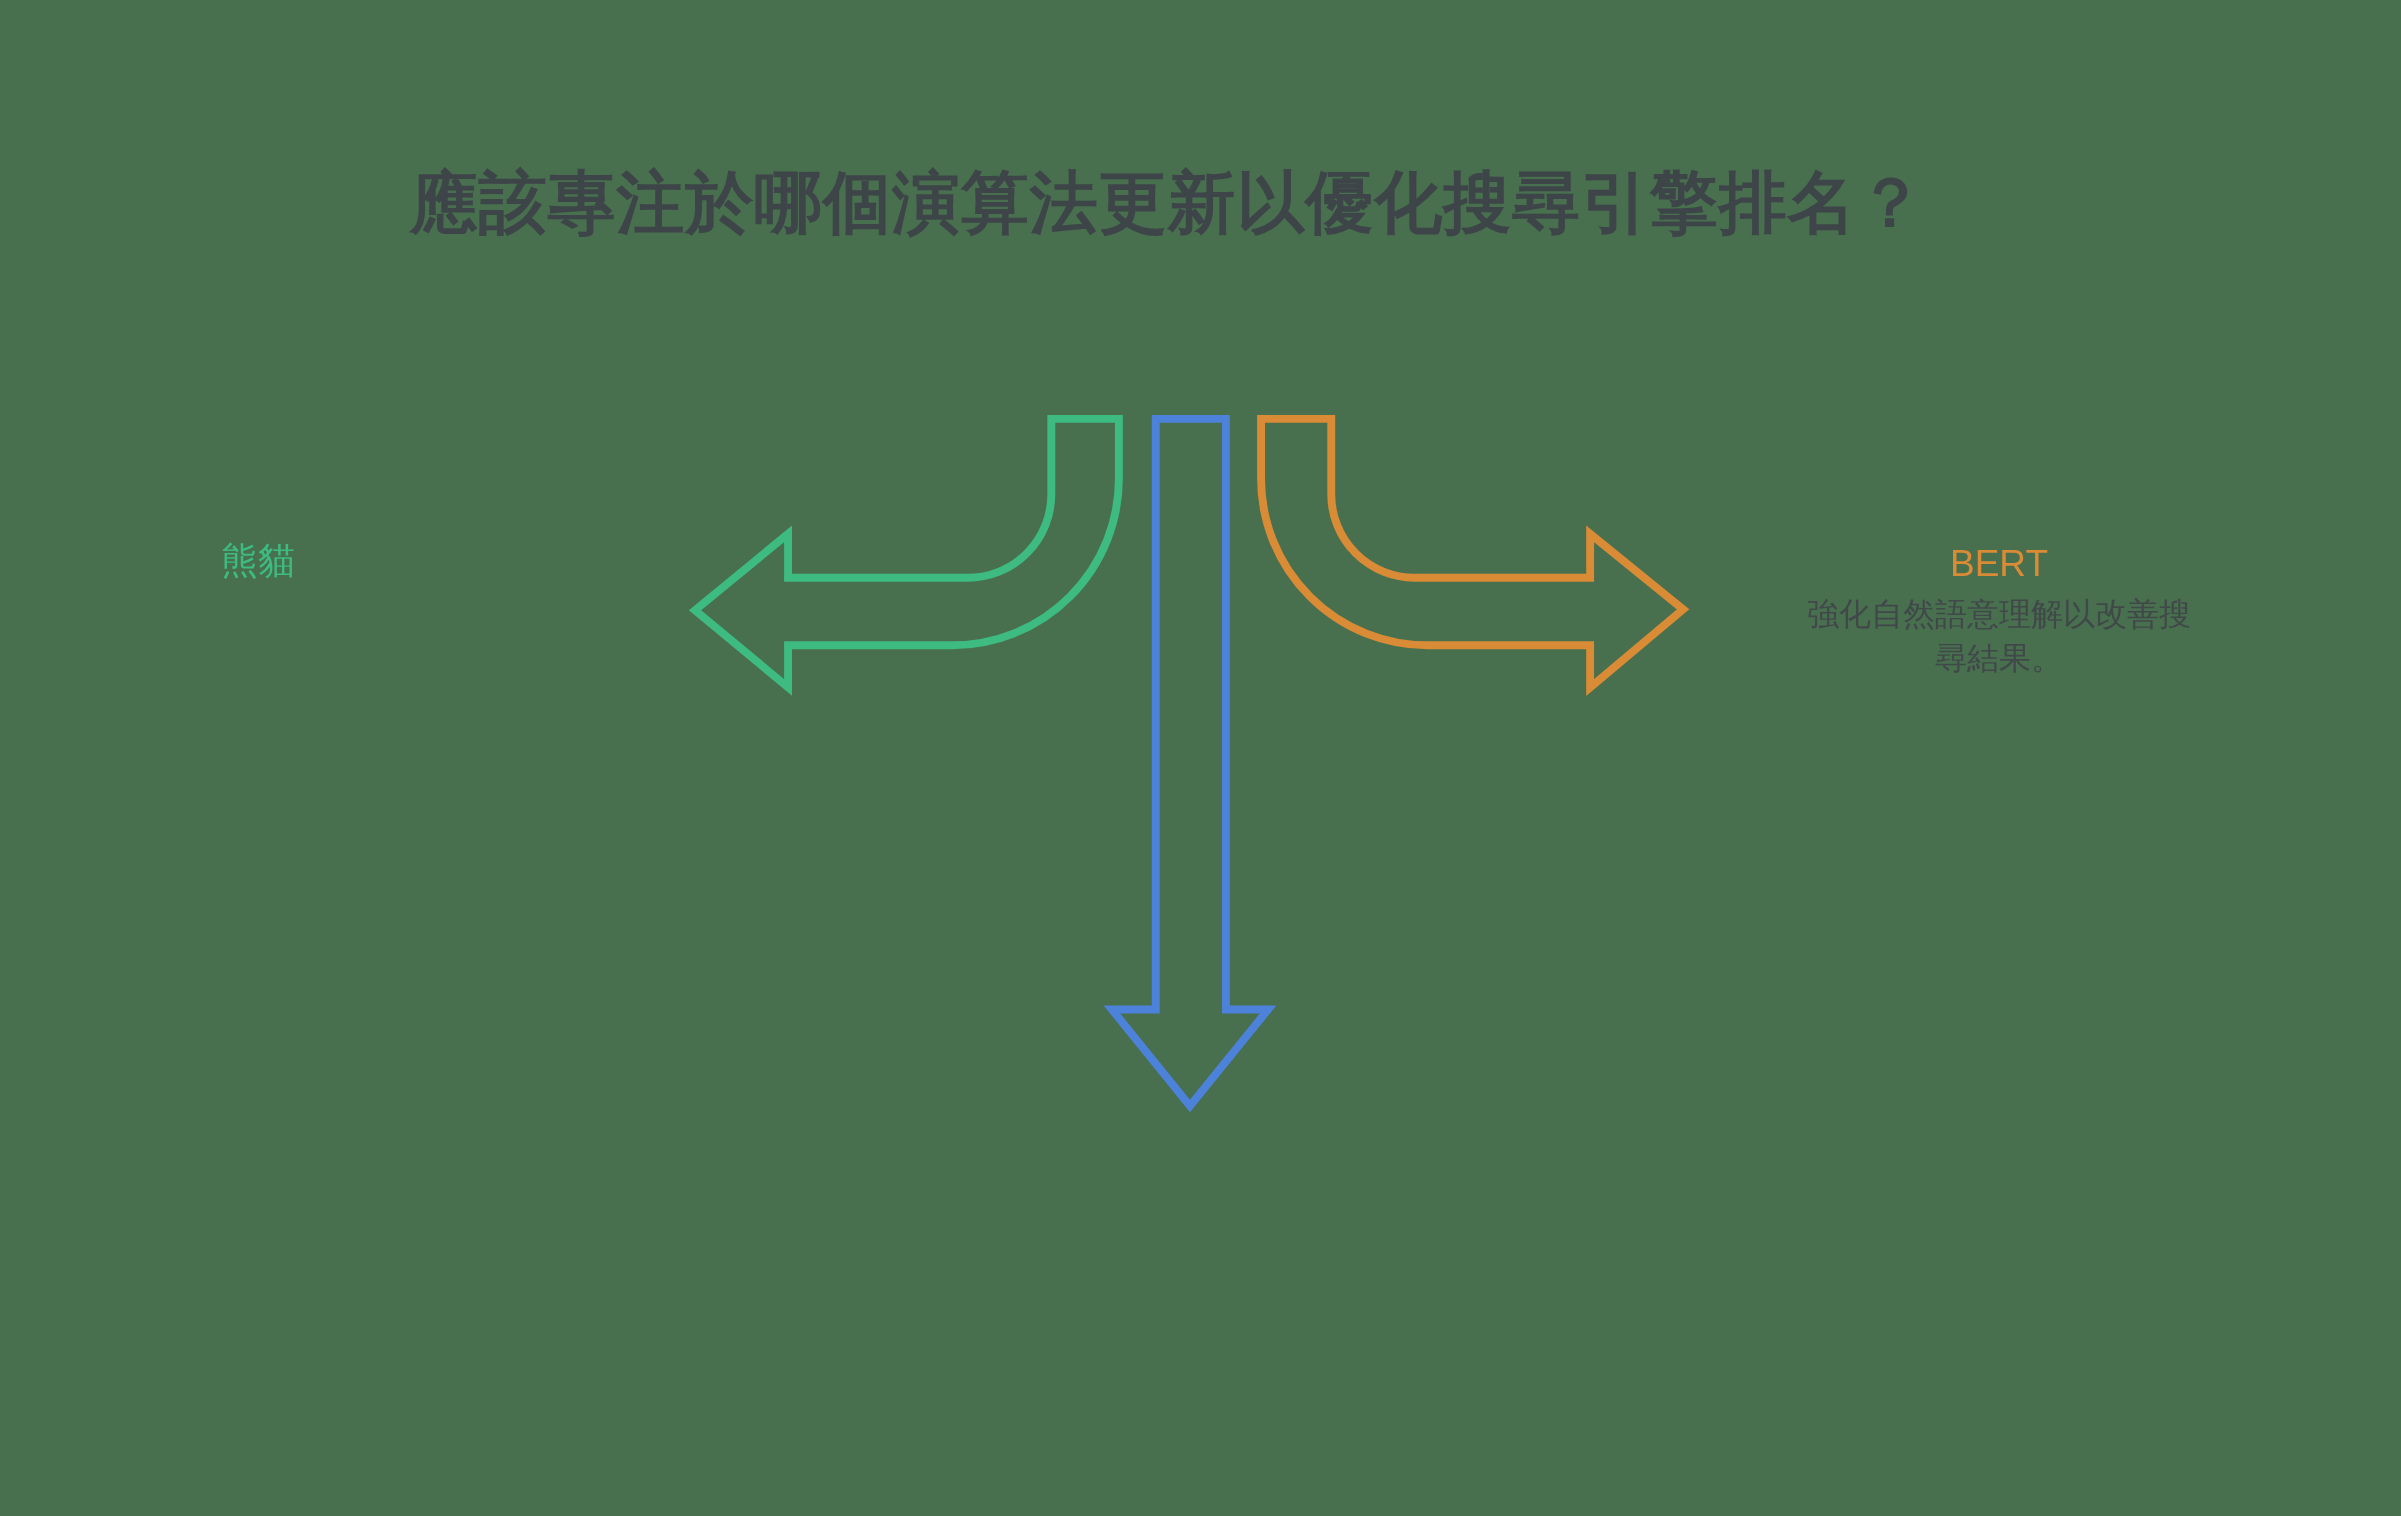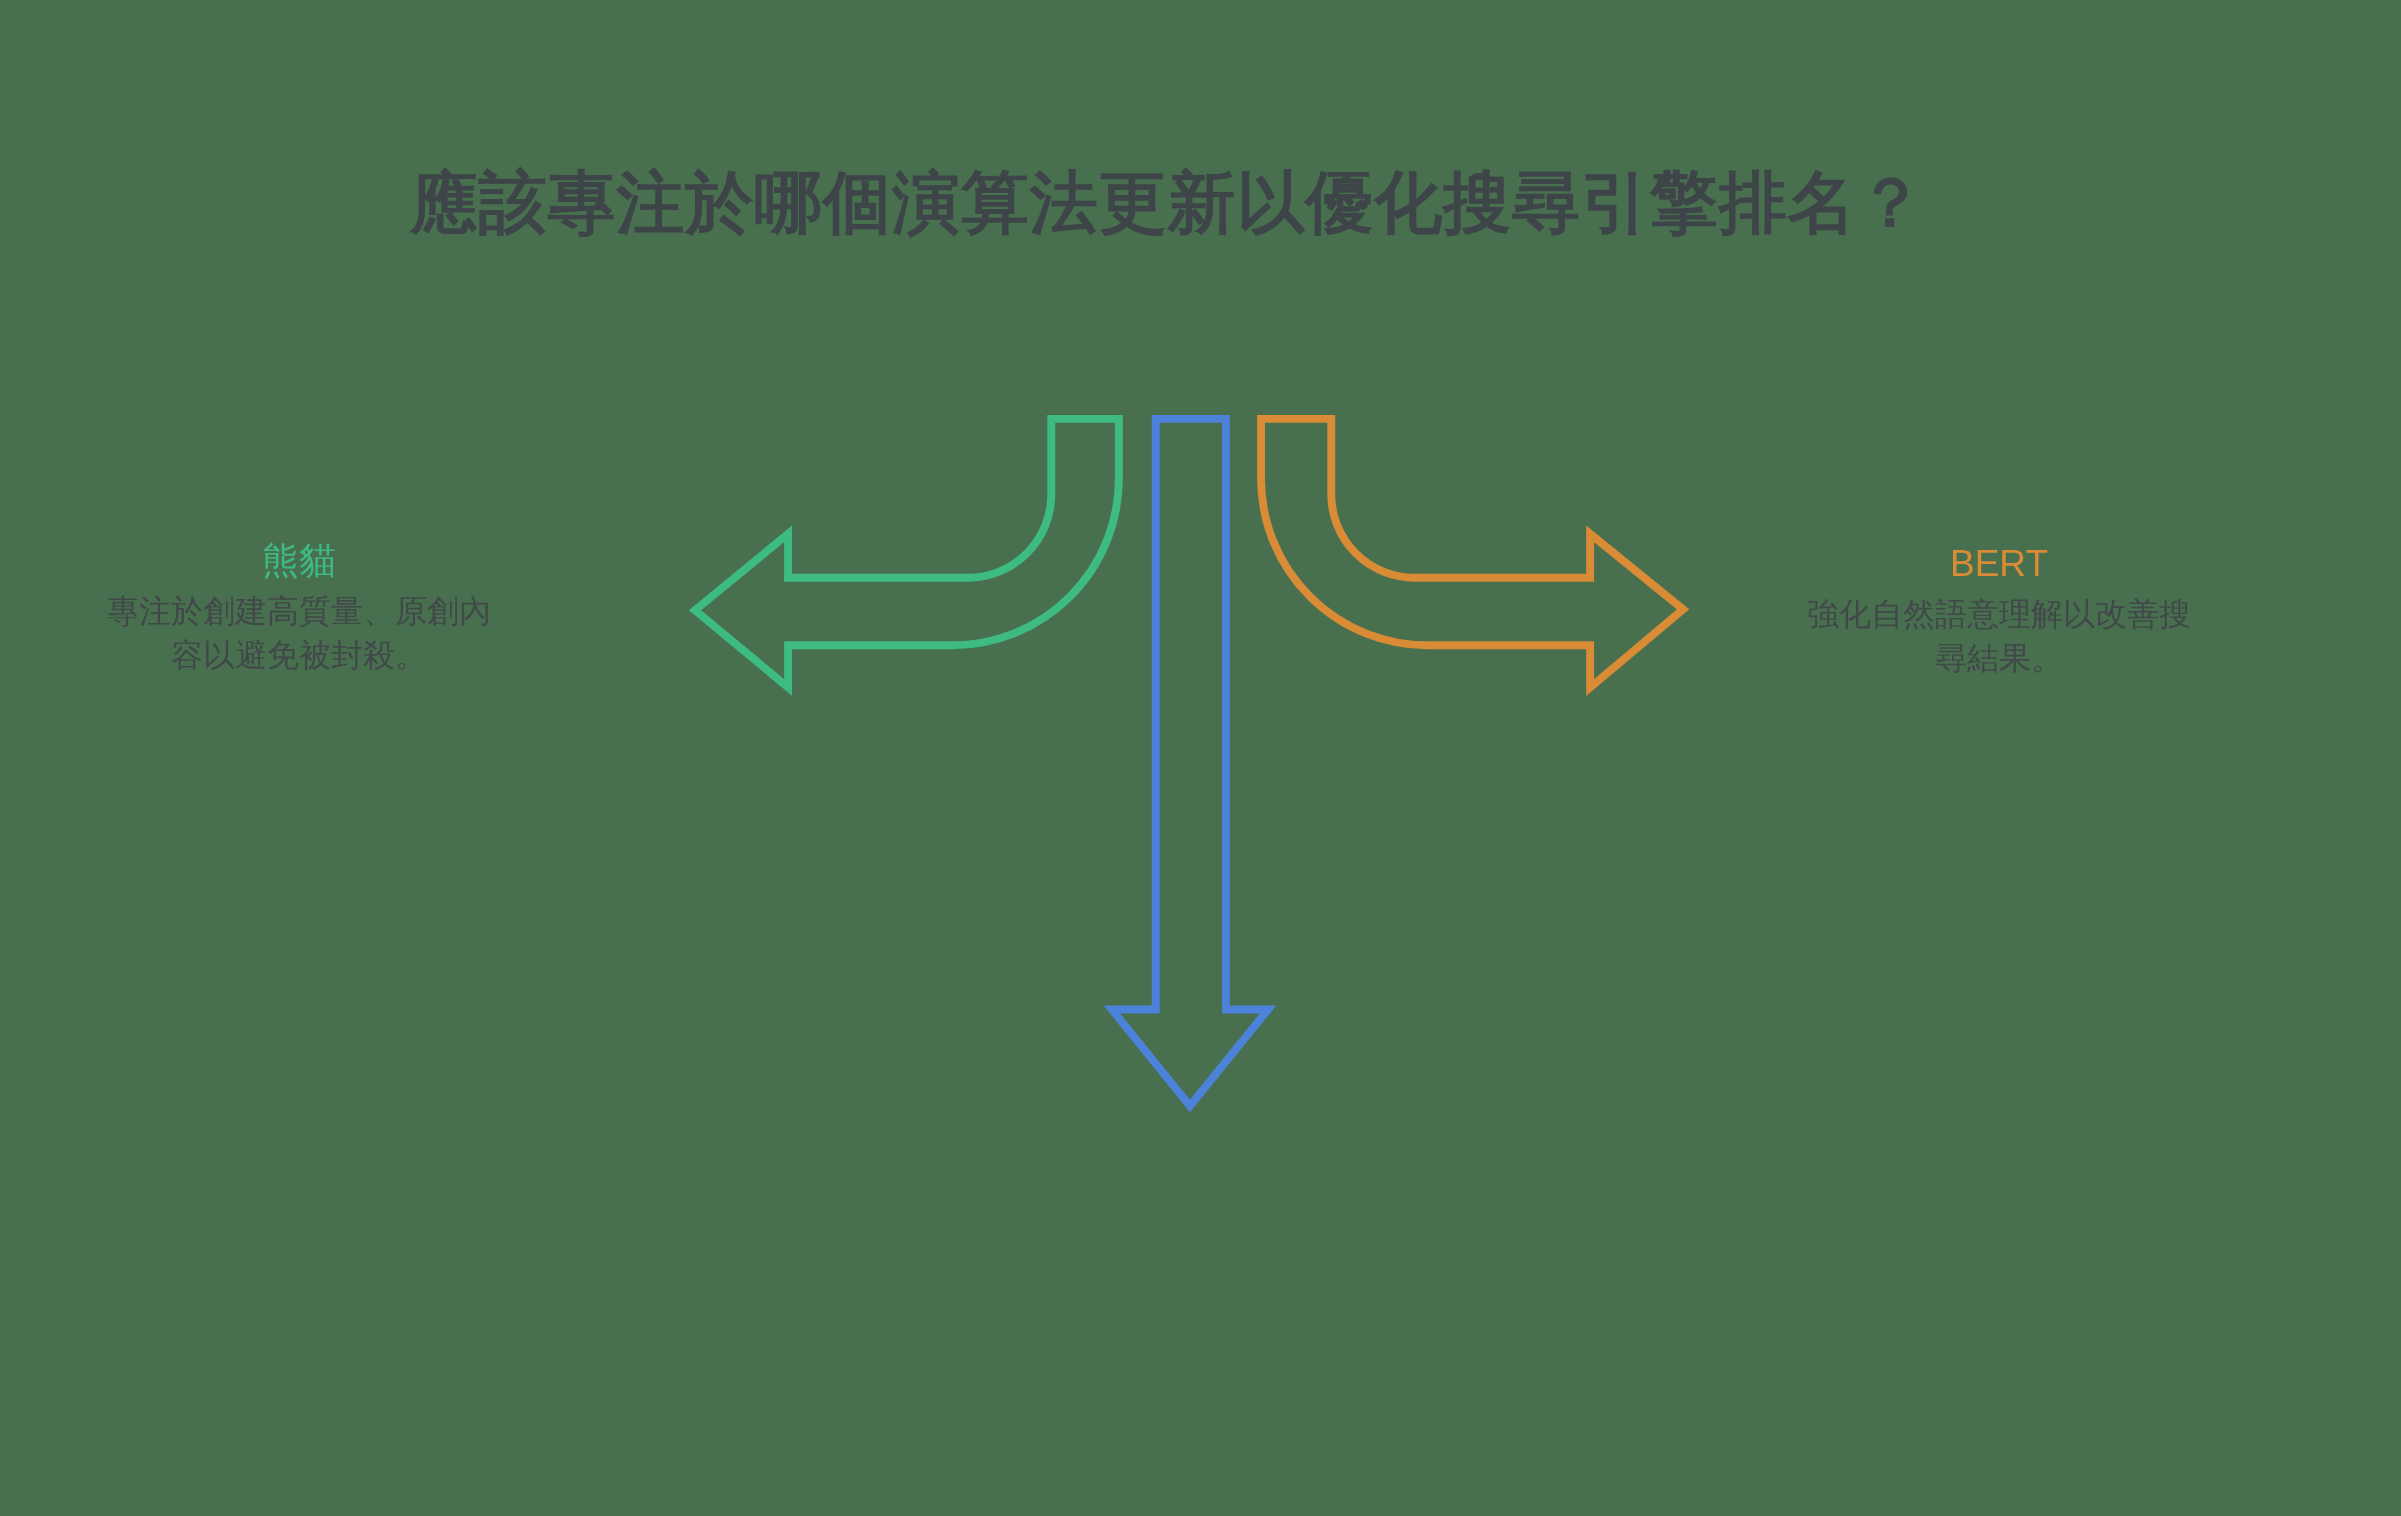--- a/index.html
+++ b/index.html
@@ -50,23 +50,23 @@
     line-height: 46px;
     font-weight: 500;
     margin-bottom: 5.3px;
   }
   .branch-desc {
     font-size: 32px;
     line-height: 44px;
     color: #414849;
   }
   .branch-panda {
-    right: 1900px;
+    right: 1776px;
     top: 538px;
-    text-align: center;
+    text-align: left;
   }
   .branch-bert {
     left: 1797px;
     top: 541px;
     text-align: center;
   }
   .branch-penguin {
     left: 920px;
     top: 1174px;
     text-align: center;
@@ -112,21 +112,20 @@
              L 1812 608
              L 1812 658
              L 1612 658
              A 95 95 0 0 1 1517 563
              L 1517 477
              Z" stroke="#D98B36"></path>
   </svg>
 
   <div class="branch branch-panda">
     <div class="branch-label" style="color: rgb(62, 187, 129);">熊貓</div>
-    <div class="branch-desc">專注於創建高質量、原創內容以避免被封殺。</div>
   </div>
 
   <div class="branch branch-bert">
     <div class="branch-label" style="color: rgb(217, 139, 54);">BERT</div>
     <div class="branch-desc">強化自然語意理解以改善搜尋結果。</div>
   </div>
 
   <div class="branch branch-penguin">
   </div>
 

